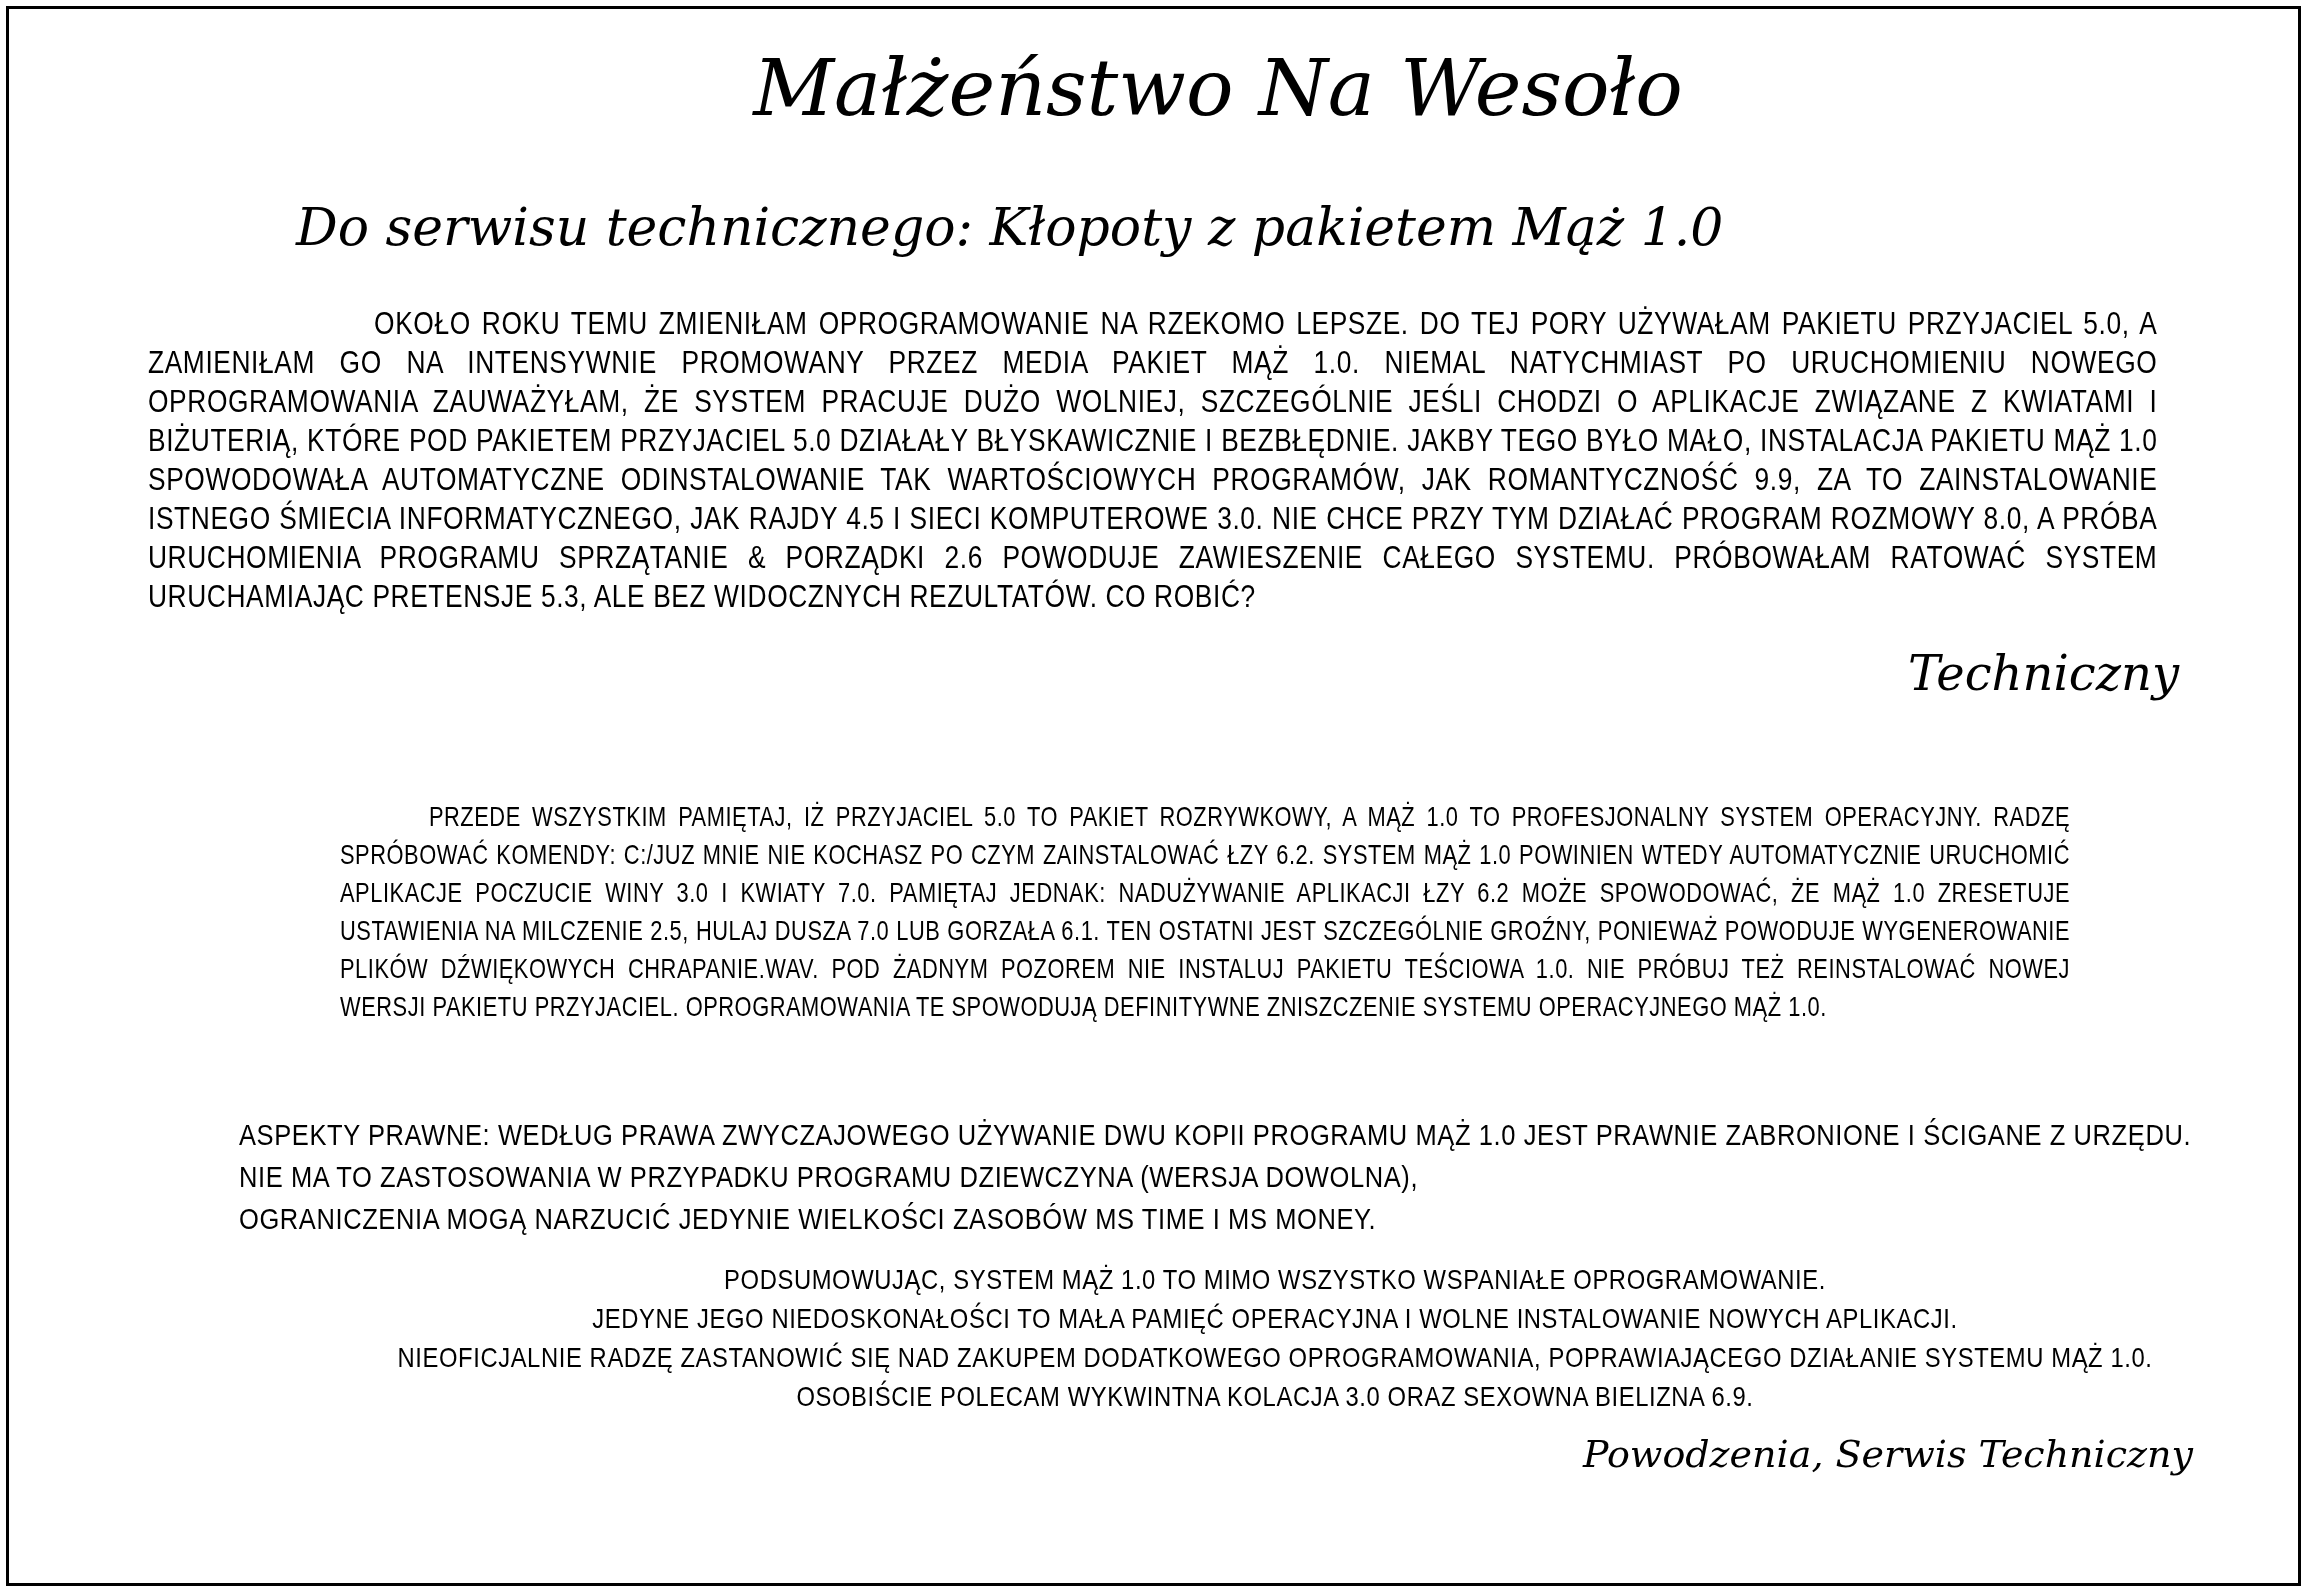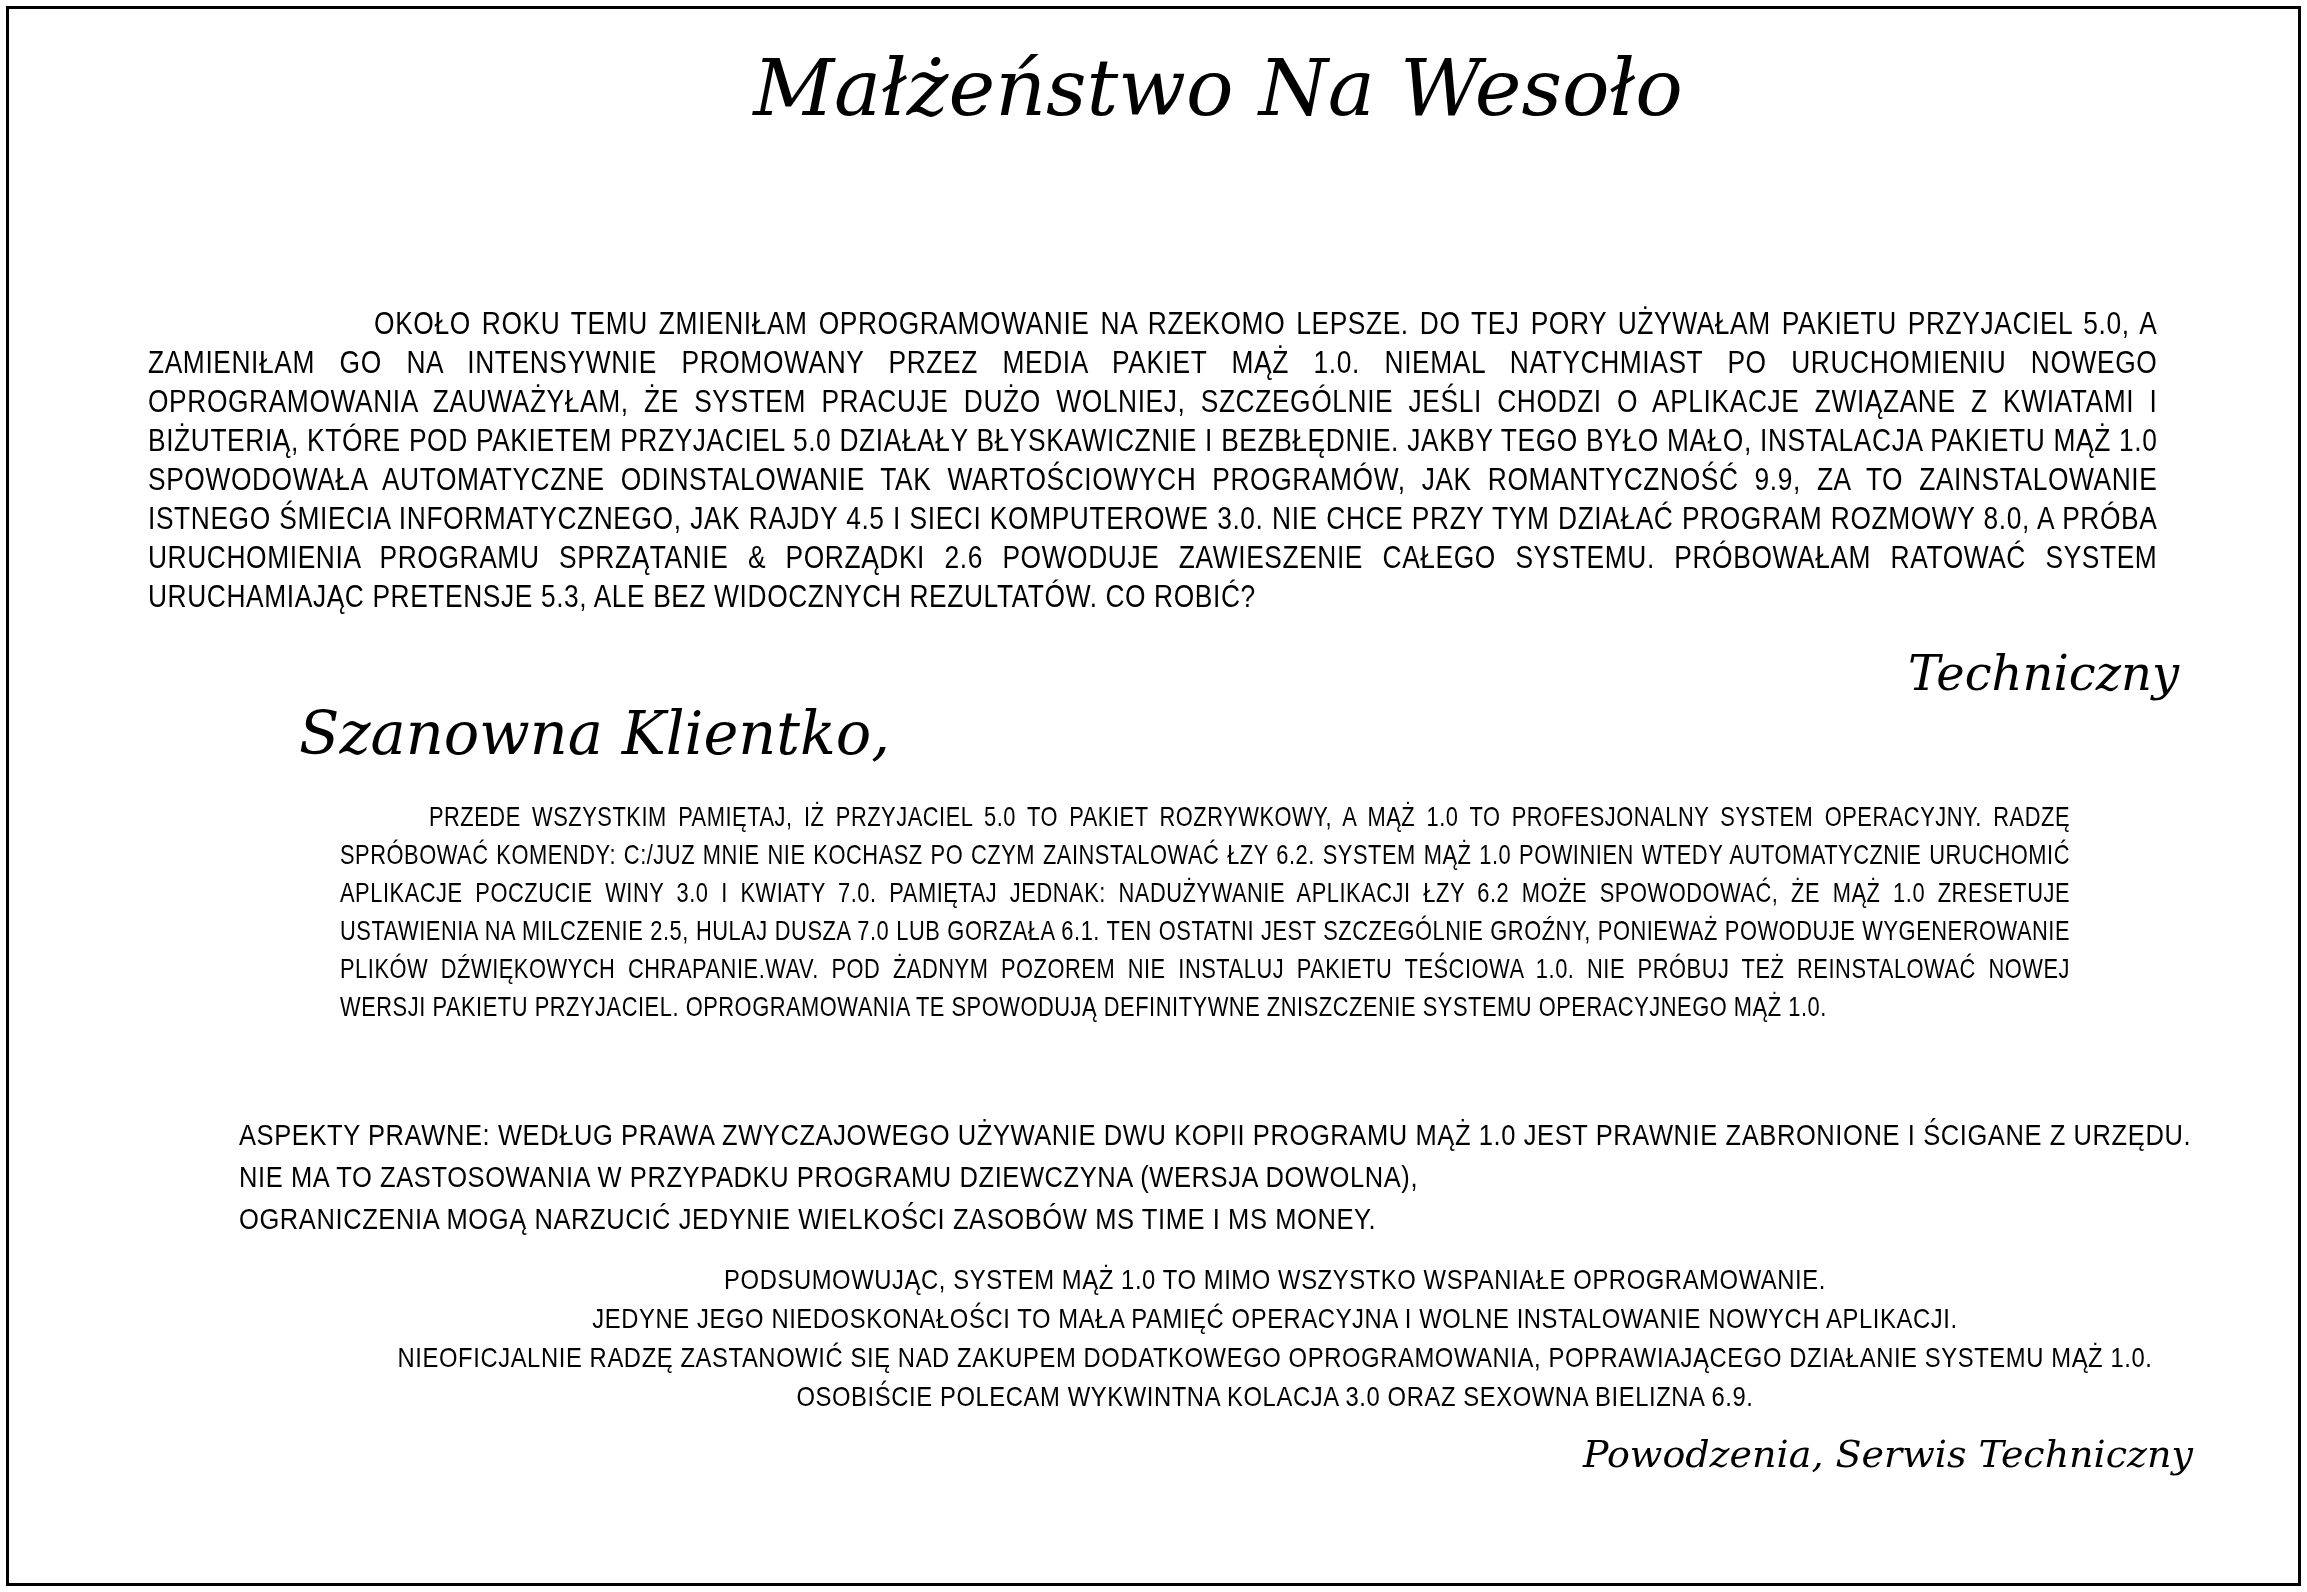--- a/index.html
+++ b/index.html
@@ -116,26 +116,26 @@
   }
 </style>
 </head>
 <body>
 
 <div class="page">
   <div class="frame"></div>
 
   <h1 class="script title">Małżeństwo Na Wesoło</h1>
 
+  <h2 class="script heading">Do serwisu technicznego: Kłopoty z pakietem Mąż 1.0</h2>
 
   <div class="caps complaint">OKOŁO ROKU TEMU ZMIENIŁAM OPROGRAMOWANIE NA RZEKOMO LEPSZE. DO TEJ PORY UŻYWAŁAM PAKIETU PRZYJACIEL 5.0, A ZAMIENIŁAM GO NA INTENSYWNIE PROMOWANY PRZEZ MEDIA PAKIET MĄŻ 1.0. NIEMAL NATYCHMIAST PO URUCHOMIENIU NOWEGO OPROGRAMOWANIA ZAUWAŻYŁAM, ŻE SYSTEM PRACUJE DUŻO WOLNIEJ, SZCZEGÓLNIE JEŚLI CHODZI O APLIKACJE ZWIĄZANE Z KWIATAMI I BIŻUTERIĄ, KTÓRE POD PAKIETEM PRZYJACIEL 5.0 DZIAŁAŁY BŁYSKAWICZNIE I BEZBŁĘDNIE. JAKBY TEGO BYŁO MAŁO, INSTALACJA PAKIETU MĄŻ 1.0 SPOWODOWAŁA AUTOMATYCZNE ODINSTALOWANIE TAK WARTOŚCIOWYCH PROGRAMÓW, JAK ROMANTYCZNOŚĆ 9.9, ZA TO ZAINSTALOWANIE ISTNEGO ŚMIECIA INFORMATYCZNEGO, JAK RAJDY 4.5 I SIECI KOMPUTEROWE 3.0. NIE CHCE PRZY TYM DZIAŁAĆ PROGRAM ROZMOWY 8.0, A PRÓBA URUCHOMIENIA PROGRAMU SPRZĄTANIE &amp; PORZĄDKI 2.6 POWODUJE ZAWIESZENIE CAŁEGO SYSTEMU. PRÓBOWAŁAM RATOWAĆ SYSTEM URUCHAMIAJĄC PRETENSJE 5.3, ALE BEZ WIDOCZNYCH REZULTATÓW. CO ROBIĆ?</div>
 
   <div class="script sig-right">Techniczny</div>
 
-  <div class="script salutation">Szanowna Klientko,</div>
 
   <div class="caps reply">PRZEDE WSZYSTKIM PAMIĘTAJ, IŻ PRZYJACIEL 5.0 TO PAKIET ROZRYWKOWY, A MĄŻ 1.0 TO PROFESJONALNY SYSTEM OPERACYJNY. RADZĘ SPRÓBOWAĆ KOMENDY: C:/JUZ MNIE NIE KOCHASZ PO CZYM ZAINSTALOWAĆ ŁZY 6.2. SYSTEM MĄŻ 1.0 POWINIEN WTEDY AUTOMATYCZNIE URUCHOMIĆ APLIKACJE POCZUCIE WINY 3.0 I KWIATY 7.0. PAMIĘTAJ JEDNAK: NADUŻYWANIE APLIKACJI ŁZY 6.2 MOŻE SPOWODOWAĆ, ŻE MĄŻ 1.0 ZRESETUJE USTAWIENIA NA MILCZENIE 2.5, HULAJ DUSZA 7.0 LUB GORZAŁA 6.1. TEN OSTATNI JEST SZCZEGÓLNIE GROŹNY, PONIEWAŻ POWODUJE WYGENEROWANIE PLIKÓW DŹWIĘKOWYCH CHRAPANIE.WAV. POD ŻADNYM POZOREM NIE INSTALUJ PAKIETU TEŚCIOWA 1.0. NIE PRÓBUJ TEŻ REINSTALOWAĆ NOWEJ WERSJI PAKIETU PRZYJACIEL. OPROGRAMOWANIA TE SPOWODUJĄ DEFINITYWNE ZNISZCZENIE SYSTEMU OPERACYJNEGO MĄŻ 1.0.</div>
 
   <div class="caps legal">
     <div class="line">ASPEKTY PRAWNE: WEDŁUG PRAWA ZWYCZAJOWEGO UŻYWANIE DWU KOPII PROGRAMU MĄŻ 1.0 JEST PRAWNIE ZABRONIONE I ŚCIGANE Z URZĘDU.</div>
     <div class="line">NIE MA TO ZASTOSOWANIA W PRZYPADKU PROGRAMU DZIEWCZYNA (WERSJA DOWOLNA),</div>
     <div class="line">OGRANICZENIA MOGĄ NARZUCIĆ JEDYNIE WIELKOŚCI ZASOBÓW MS TIME I MS MONEY.</div>
   </div>
 
   <div class="caps summary">

